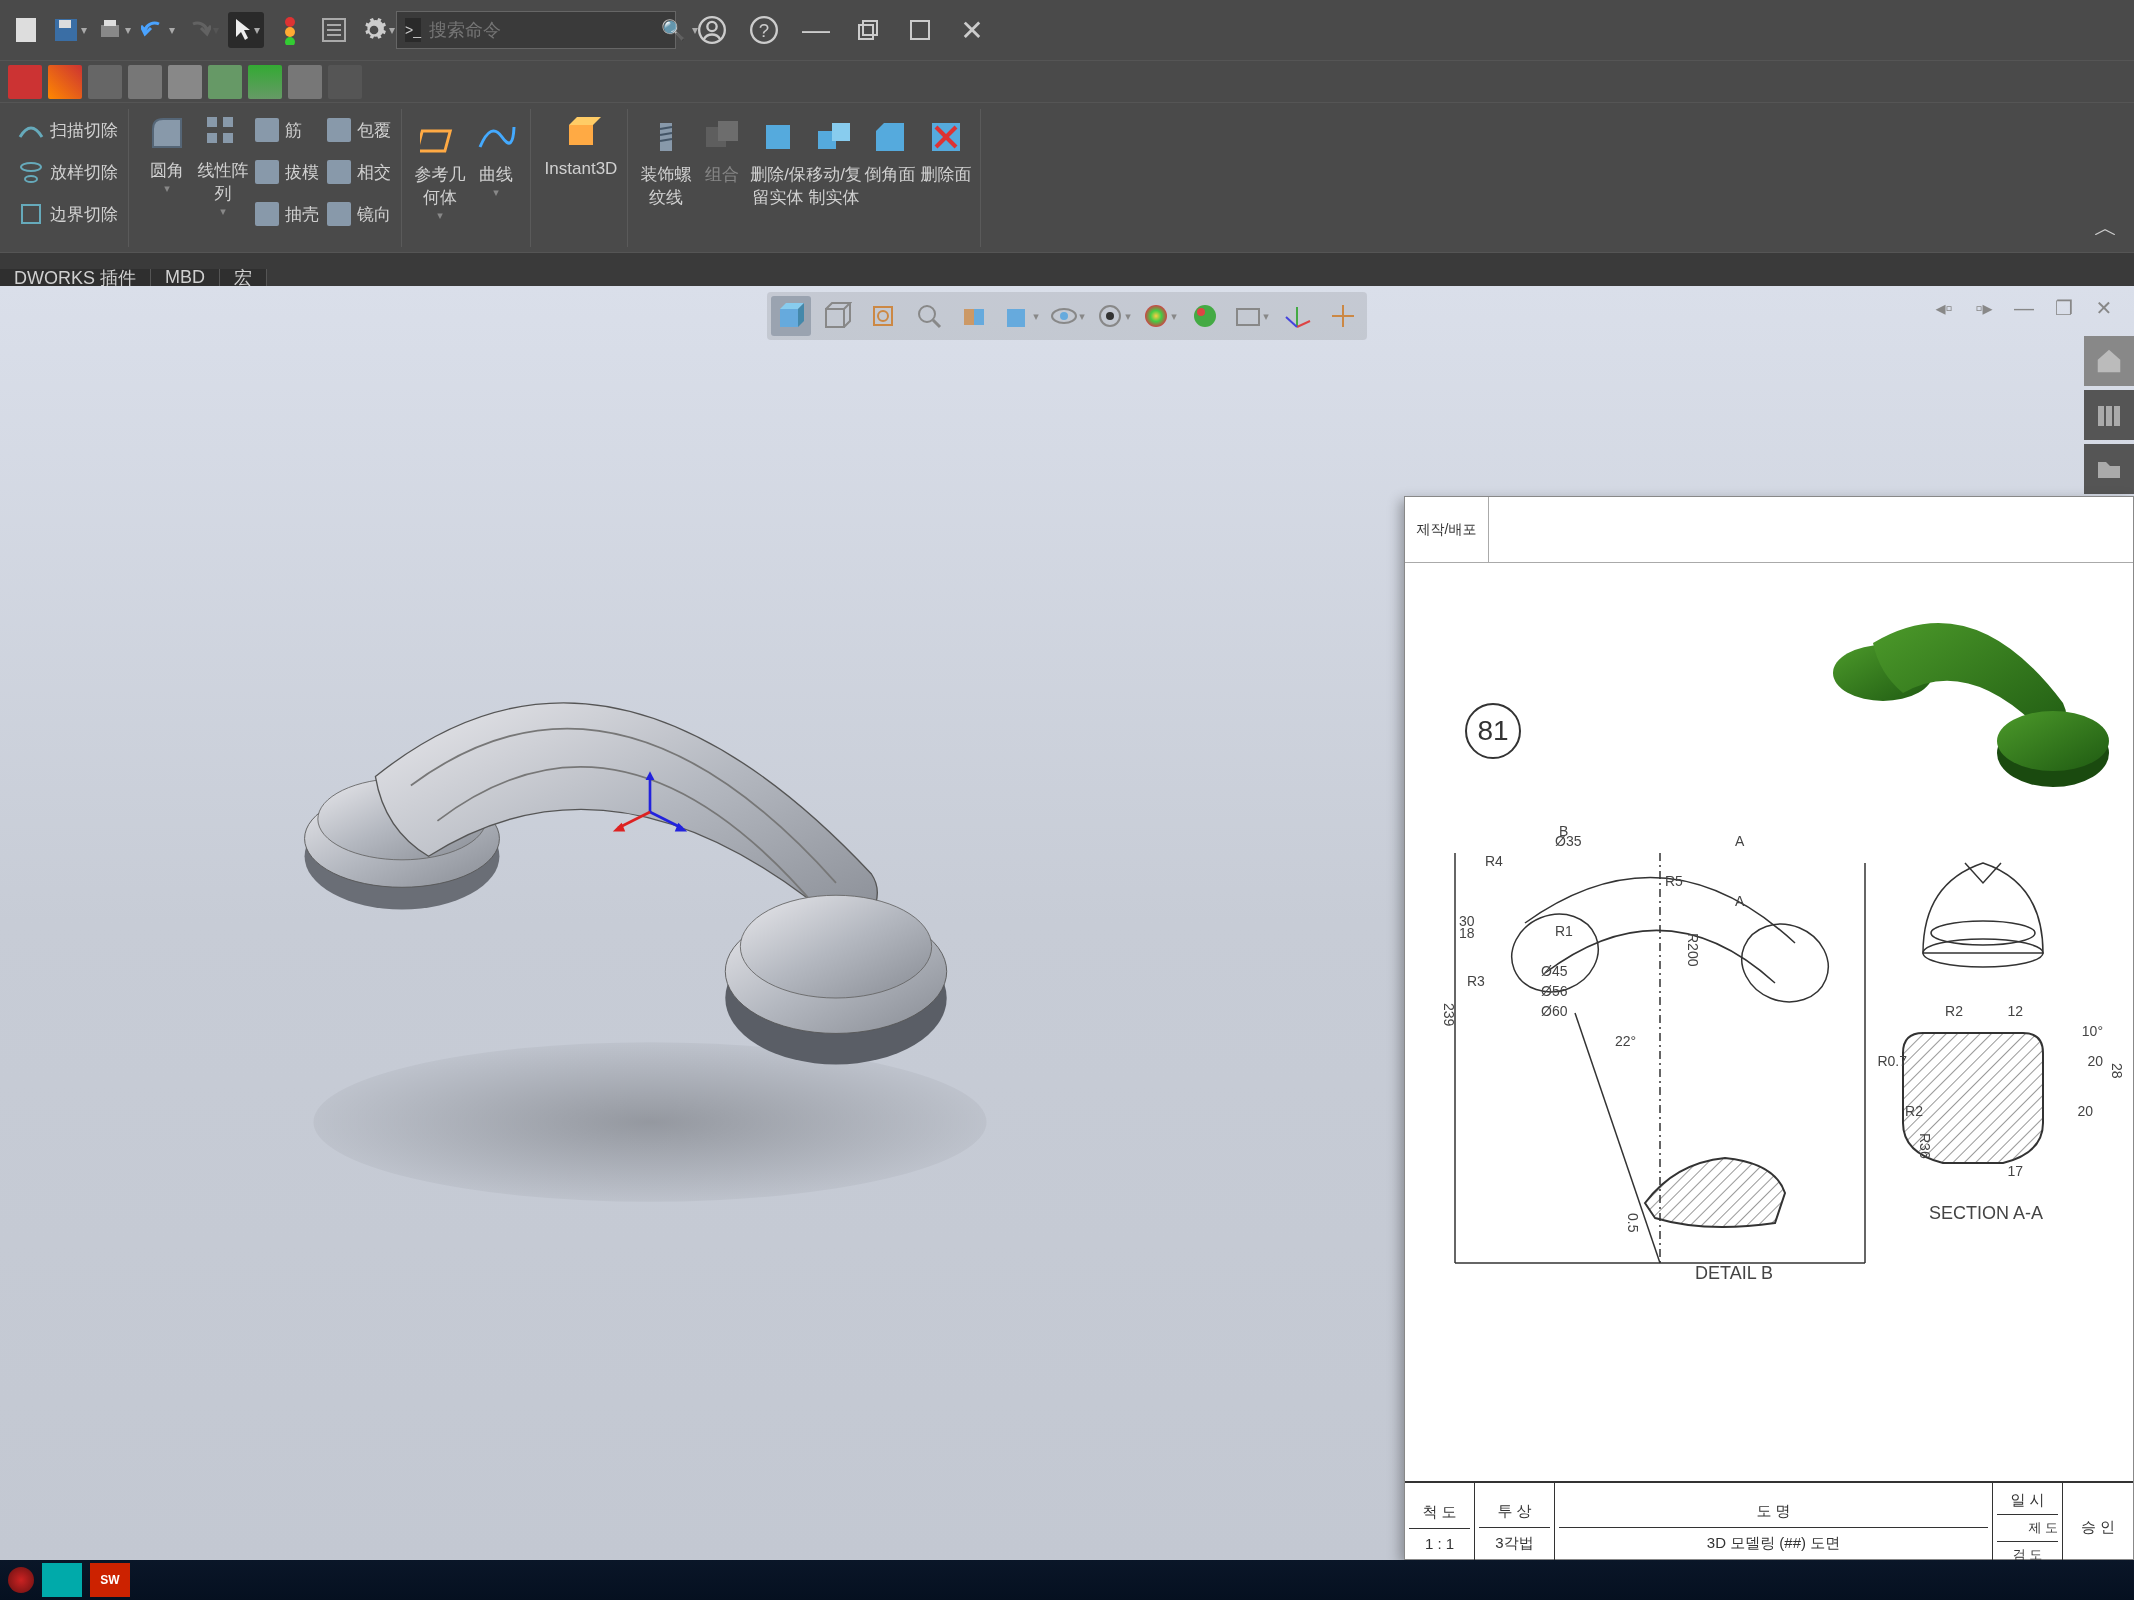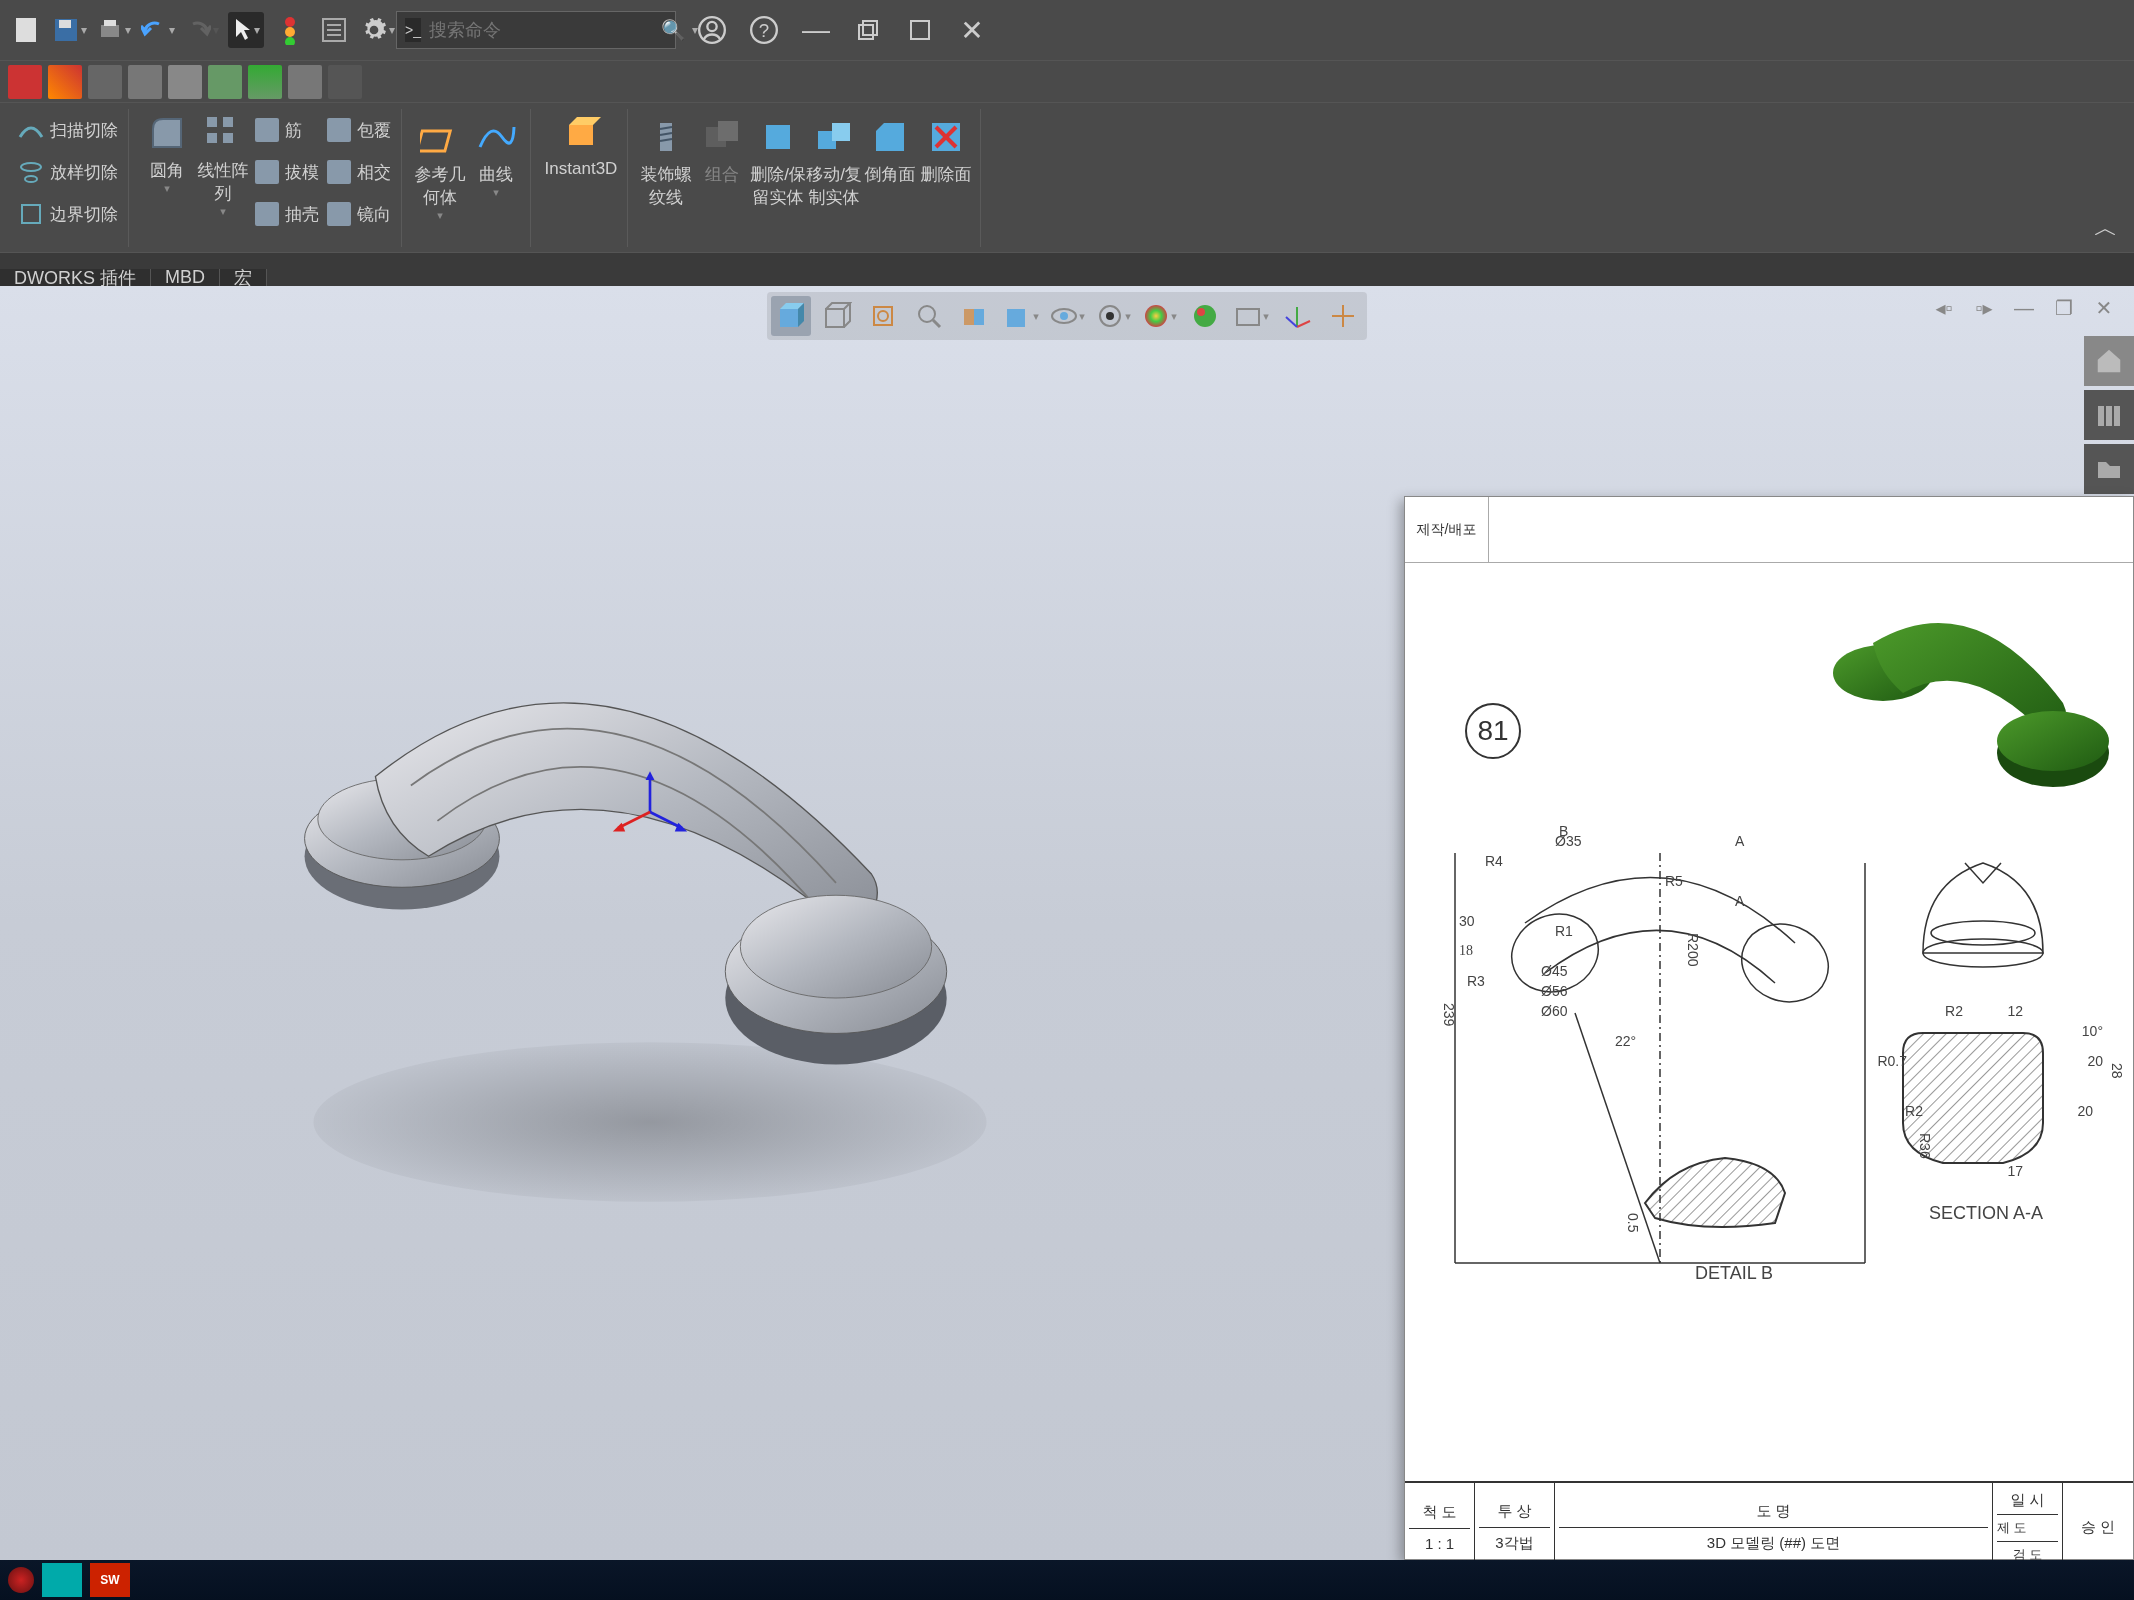--- a/index.html
+++ b/index.html
@@ -520,21 +520,21 @@
           <line x1="225" y1="60" x2="225" y2="470" stroke-dasharray="8 4 2 4"></line>
           <line x1="225" y1="470" x2="140" y2="220"></line>
         </g>
       </svg>
 
       <div class="dim-label" style="left:150px; top:270px;">Ø35</div>
       <div class="dim-label" style="left:80px; top:290px;">R4</div>
       <div class="dim-label" style="left:260px; top:310px;">R5</div>
       <div class="dim-label" style="left:280px; top:370px; writing-mode:vertical-rl;">R200</div>
       <div class="dim-label" style="left:54px; top:350px;">30</div>
-      <div class="dim-label" style="left:54px; top:380px;font-family:Liberation Serif, serif;">18</div>
+      <div class="dim-label" style="left:54px; top:362px;">18</div>
       <div class="dim-label" style="left:62px; top:410px;">R3</div>
       <div class="dim-label" style="left:150px; top:360px;">R1</div>
       <div class="dim-label" style="left:136px; top:400px;">Ø45</div>
       <div class="dim-label" style="left:136px; top:420px;">Ø56</div>
       <div class="dim-label" style="left:136px; top:440px;">Ø60</div>
       <div class="dim-label" style="left:210px; top:470px;">22°</div>
       <div class="dim-label" style="left:36px; top:440px; writing-mode:vertical-rl;">239</div>
       <div class="dim-label" style="left:330px; top:270px;">A</div>
       <div class="dim-label" style="left:330px; top:330px;">A</div>
       <div class="dim-label" style="left:154px; top:260px;">B</div>
@@ -588,21 +588,21 @@
       <div class="fcell" style="width:80px">
         <div style="border-bottom:1px solid #333;width:100%;text-align:center;padding:6px 0">투 상</div>
         <div style="padding:6px 0">3각법</div>
       </div>
       <div class="fcell" style="flex:1">
         <div style="border-bottom:1px solid #333;width:100%;text-align:center;padding:6px 0">도    명</div>
         <div style="padding:6px 0">3D 모델링 (##) 도면</div>
       </div>
       <div class="fcell" style="width:70px">
         <div style="border-bottom:1px solid #333;width:100%;text-align:center;padding:4px 0">일  시</div>
-        <div style="border-bottom:1px solid #333;width:100%;text-align:left;padding:4px 0;font-size:13px">제  도</div>
+        <div style="border-bottom:1px solid #333;width:100%;text-align:right;padding:4px 0;font-size:13px">제  도</div>
         <div style="padding:4px 0;font-size:13px">검  도</div>
       </div>
       <div class="fcell" style="width:70px;border-right:none">
         <div style="width:100%;text-align:center;padding:6px 0">승 인</div>
       </div>
     </div>
   </div>
 </div>
 
 <div class="taskbar">

